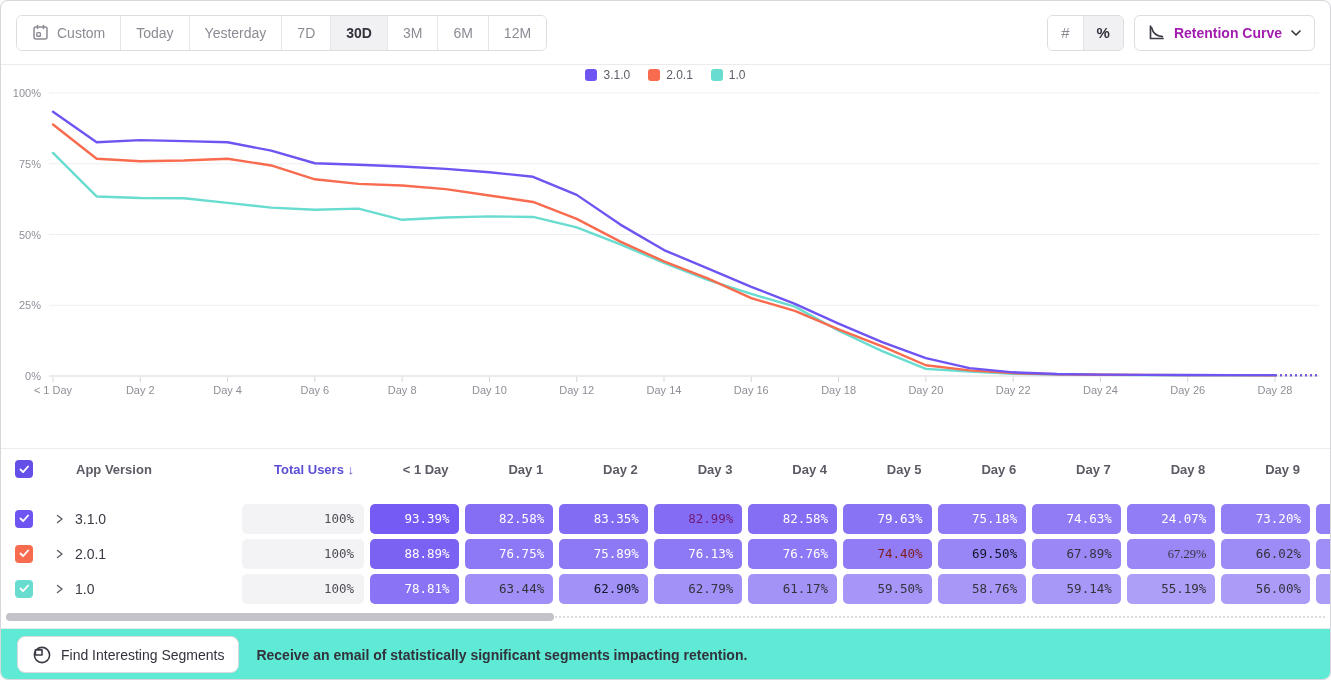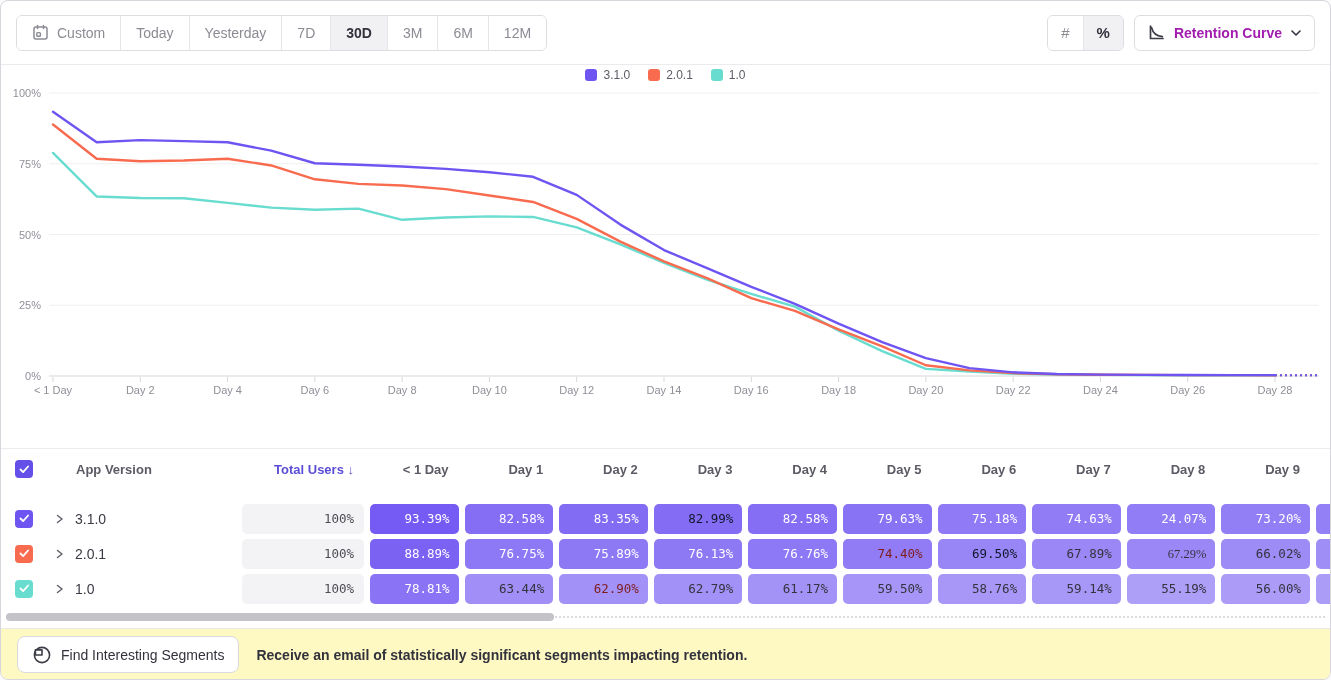--- a/index.html
+++ b/index.html
@@ -50,21 +50,21 @@
            line-height:30px; padding-right:10px; font-family:"DejaVu Sans Mono", monospace;
            font-size:12.5px; color:#4c4c55; }
   .cell { height:30px; margin:0 3px; border-radius:5px; text-align:right; line-height:30px;
           padding-right:9px; font-family:"DejaVu Sans Mono", monospace; font-size:12.5px; }
 
   
   .scrollbar { position:relative; height:22px; }
   .scrollbar::before { content:""; position:absolute; left:5px; right:5px; top:10px;
                        border-top:2px dotted #dcdce0; }
   .thumb { position:absolute; left:5px; top:7px; width:548px; height:8px; border-radius:4px; background:#c3c3c9; }
-  .footer { display:flex; align-items:center; gap:17px; height:52px; background:#fef9c3;
+  .footer { display:flex; align-items:center; gap:17px; height:52px; background:#5eead4;
             border-top:1px solid #e9e9ec; padding:0 16px; }
   .find-btn { display:flex; align-items:center; gap:9px; height:37px; padding:0 14px; background:#fff;
               border:1px solid #d9d9de; border-radius:8px; font-size:14px; color:#32323c;
               cursor:pointer; font-family:inherit; }
   .note { font-size:14px; font-weight:700; color:#32323c; }
 </style>
 </head>
 <body>
 
 <div class="app">
@@ -223,21 +223,21 @@
               <svg width="9" height="10" viewBox="0 0 9 10">
                 <path d="M2.5 1.5L7 5 2.5 8.5" fill="none" stroke="#60606a" stroke-width="1.5" stroke-linecap="round" stroke-linejoin="round"></path>
               </svg>
             </span>
             <span>3.1.0</span>
           </div>
           <div class="total">100%</div>
           <div class="cell" style="background: rgba(107, 79, 242, 0.933); color: rgb(255, 255, 255);">93.39%</div>
           <div class="cell" style="background: rgba(107, 79, 242, 0.827); color: rgb(255, 255, 255);">82.58%</div>
           <div class="cell" style="background: rgba(107, 79, 242, 0.835); color: rgb(255, 255, 255);">83.35%</div>
-          <div class="cell" style="background: rgba(107, 79, 242, 0.83); color: #0f172a;">82.99%</div>
+          <div class="cell" style="background: rgba(107, 79, 242, 0.83); color: #701a75;">82.99%</div>
           <div class="cell" style="background: rgba(107, 79, 242, 0.827); color: rgb(255, 255, 255);">82.58%</div>
           <div class="cell" style="background: rgba(107, 79, 242, 0.796); color: rgb(255, 255, 255);">79.63%</div>
           <div class="cell" style="background: rgba(107, 79, 242, 0.753); color: rgb(255, 255, 255);">75.18%</div>
           <div class="cell" style="background: rgba(107, 79, 242, 0.745); color: rgb(255, 255, 255);">74.63%</div>
           <div class="cell" style="background: rgba(107, 79, 242, 0.74); color: rgb(255, 255, 255);">24.07%</div>
           <div class="cell" style="background: rgba(107, 79, 242, 0.733); color: rgb(255, 255, 255);">73.20%</div>
           <div class="cell" style="background: rgba(107, 79, 242, 0.72);"></div>
         </div>
         <div class="t-grid row">
           <div class="checkbox" style="background: rgb(249, 107, 79);">
@@ -276,21 +276,21 @@
             <span class="rchev">
               <svg width="9" height="10" viewBox="0 0 9 10">
                 <path d="M2.5 1.5L7 5 2.5 8.5" fill="none" stroke="#60606a" stroke-width="1.5" stroke-linecap="round" stroke-linejoin="round"></path>
               </svg>
             </span>
             <span>1.0</span>
           </div>
           <div class="total">100%</div>
           <div class="cell" style="background: rgba(107, 79, 242, 0.79); color: rgb(255, 255, 255);">78.81%</div>
           <div class="cell" style="background: rgba(107, 79, 242, 0.635); color: rgb(52, 52, 62);">63.44%</div>
-          <div class="cell" style="background: rgba(107, 79, 242, 0.627); color: #7f1d1d;">62.90%</div>
+          <div class="cell" style="background: rgba(107, 79, 242, 0.627); color: #0f172a;">62.90%</div>
           <div class="cell" style="background: rgba(107, 79, 242, 0.627); color: rgb(52, 52, 62);">62.79%</div>
           <div class="cell" style="background: rgba(107, 79, 242, 0.61); color: rgb(52, 52, 62);">61.17%</div>
           <div class="cell" style="background: rgba(107, 79, 242, 0.596); color: rgb(52, 52, 62);">59.50%</div>
           <div class="cell" style="background: rgba(107, 79, 242, 0.59); color: rgb(52, 52, 62);">58.76%</div>
           <div class="cell" style="background: rgba(107, 79, 242, 0.592); color: rgb(52, 52, 62);">59.14%</div>
           <div class="cell" style="background: rgba(107, 79, 242, 0.553); color: rgb(52, 52, 62);">55.19%</div>
           <div class="cell" style="background: rgba(107, 79, 242, 0.56); color: rgb(52, 52, 62);">56.00%</div>
           <div class="cell" style="background: rgba(107, 79, 242, 0.565);"></div>
         </div>
       </div>

